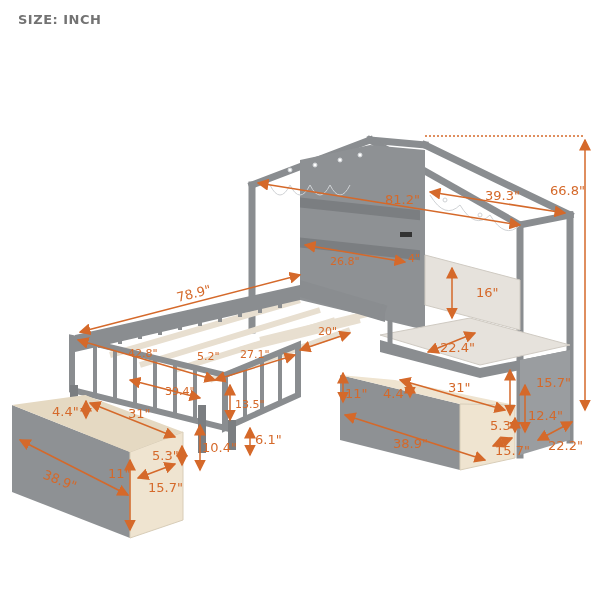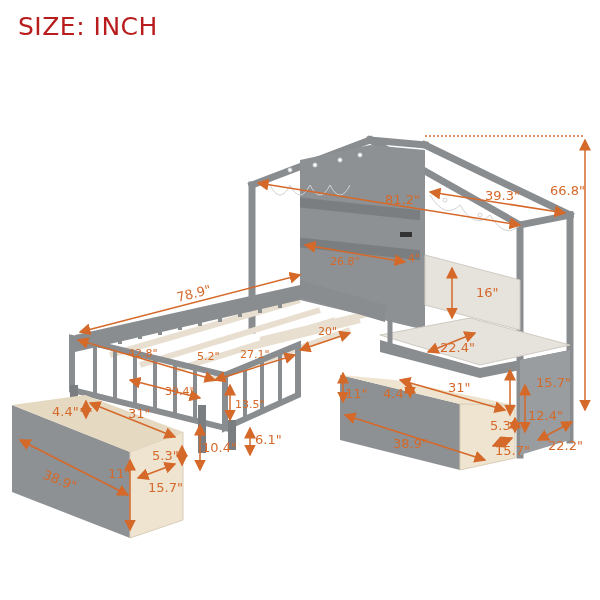--- a/index.html
+++ b/index.html
@@ -1,17 +1,17 @@
 <!DOCTYPE html>
 <html><head>
 <meta charset="utf-8">
 <style>
   html, body { margin:0; padding:0; background:#ffffff; }
   body { width:600px; height:600px; position:relative; overflow:hidden; font-family:"DejaVu Sans", sans-serif; }
-  .title { position:absolute; left:18px; top:12px; font-size:25px; color:#b91c1c; letter-spacing:0.5px; font-family:"DejaVu Sans", sans-serif; }
+  .title { position:absolute; left:18px; top:12px; font-size:13px; color:#737373; letter-spacing:0.5px; font-family:"DejaVu Sans", sans-serif;font-weight:bold; }
   svg { position:absolute; left:0; top:0; }
   .dim { fill:#d5692a; font-family:"DejaVu Sans", sans-serif; font-size:13px; }
   .dimsm { fill:#d5692a; font-family:"DejaVu Sans", sans-serif; font-size:11px; }
 </style>
 </head>
 <body>
 
 <div class="title">SIZE: INCH</div>
 
 <svg width="600" height="600" viewBox="0 0 600 600">

